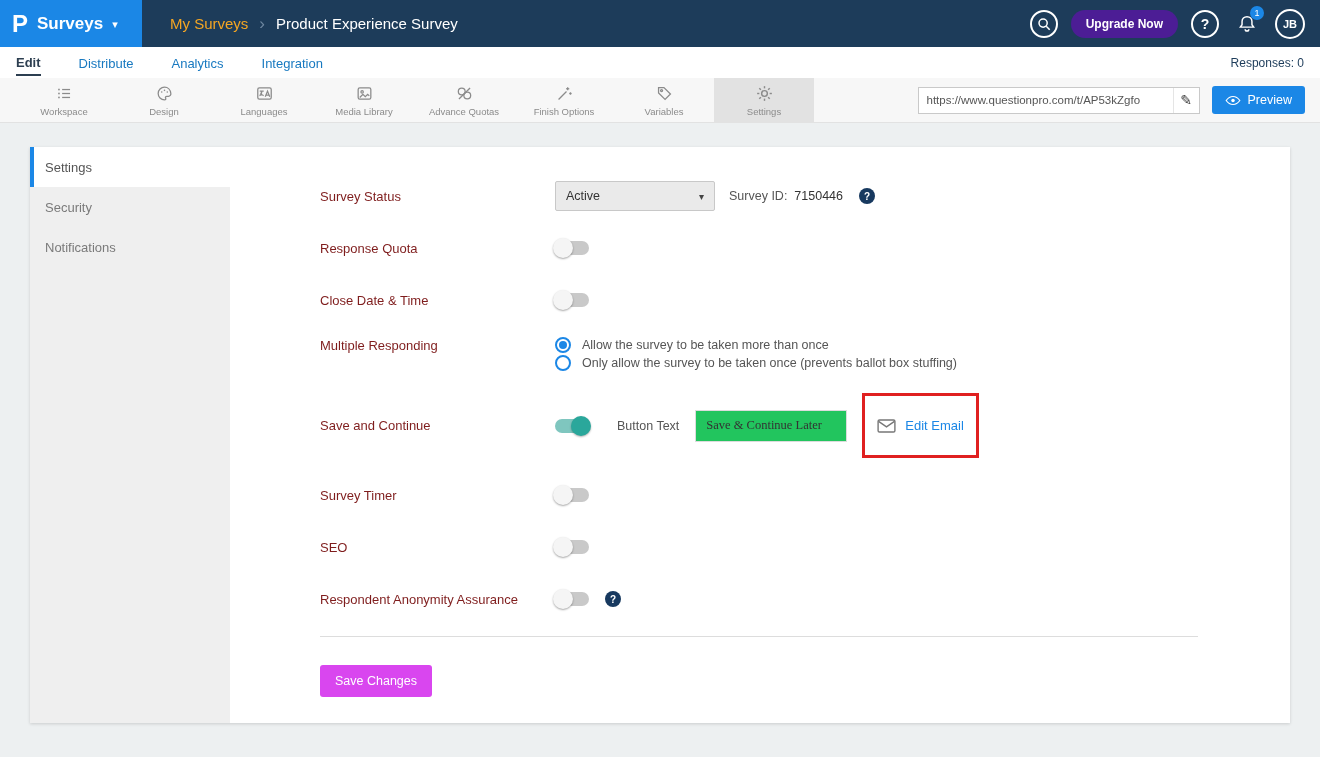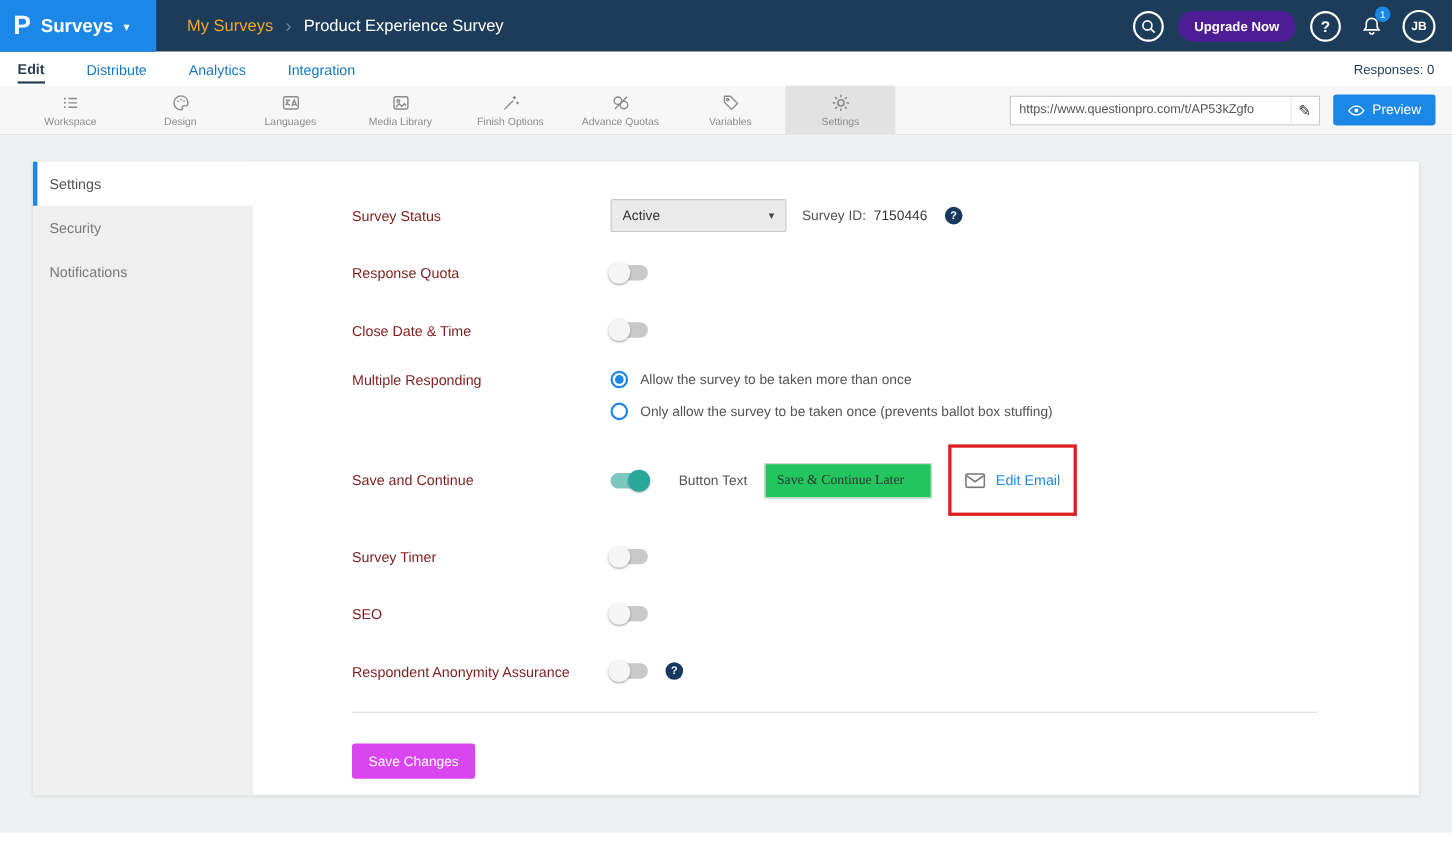--- a/index.html
+++ b/index.html
@@ -60,21 +60,21 @@
   .sid-label { margin-left: 14px; font-size: 12.5px; color: #555; }
   .sid-value { margin-left: 7px; font-size: 12.5px; color: #333; }
   .qbadge { width: 16px; height: 16px; border-radius: 50%; background: #17395f; color: #fff; font-size: 10px; font-weight: bold; display: inline-flex; align-items: center; justify-content: center; margin-left: 16px; cursor: pointer; flex-shrink: 0; }
 
   .toggle { width: 34px; height: 14px; border-radius: 7px; position: relative; cursor: pointer; flex-shrink: 0; }
   .toggle.off { background: #c9c9c9; }
   .toggle.off::after { content: ""; position: absolute; width: 20px; height: 20px; border-radius: 50%; background: #f5f5f5; top: -3px; left: -2px; box-shadow: 0 1px 2px rgba(0,0,0,.35); }
   .toggle.on { background: #7fc6bf; }
   .toggle.on::after { content: ""; position: absolute; width: 20px; height: 20px; border-radius: 50%; background: #2aa79b; top: -3px; right: -2px; box-shadow: 0 1px 2px rgba(0,0,0,.3); }
 
-  .radio-group { display: flex; flex-direction: column; gap: 13px; }
+  .radio-group { display: flex; flex-direction: column; gap: 2px; }
   .radio-row { display: flex; align-items: center; gap: 11px; font-size: 12.5px; color: #555; cursor: pointer; }
   .radio { width: 16px; height: 16px; border: 2px solid #1b87e6; border-radius: 50%; position: relative; flex-shrink: 0; }
   .radio.checked::after { content: ""; position: absolute; inset: 2px; background: #1b87e6; border-radius: 50%; }
 
   .bt-label { margin-left: 28px; font-size: 12.5px; color: #555; }
   .bt-input { margin-left: 16px; width: 152px; height: 32px; background: #22c55e; border: 1px solid #dcdcdc; font-family: Liberation Serif, serif; font-size: 12.5px; color: #333; padding: 0 10px; outline: none; }
   .red-box { margin-left: 15px; border: 3px solid #e02020; background: #fff; padding: 22px 12px; display: flex; align-items: center; gap: 9px; }
   .edit-email { font-size: 13px; color: #1b87e6; background: none; border: none; font-family: inherit; cursor: pointer; }
 
   .divider { border: none; border-top: 1px solid #ddd; width: 878px; margin-top: 16px; }
@@ -154,35 +154,35 @@
   <div class="tool">
     <svg width="19" height="19" viewBox="0 0 24 24" fill="none" stroke="#8b8b8b" stroke-width="1.6">
         <rect x="4" y="5" width="16" height="14" rx="2"></rect>
         <circle cx="9" cy="10" r="1.5"></circle>
         <path d="M6 17l4-4 3 3 3-3 2 2"></path>
       </svg>
     <span class="tlabel">Media Library</span>
   </div>
   <div class="tool">
     <svg width="19" height="19" viewBox="0 0 24 24" fill="none" stroke="#8b8b8b" stroke-width="1.6">
+        <circle cx="8.5" cy="9.5" r="4.3"></circle>
+        <circle cx="15.5" cy="14.5" r="4.3"></circle>
+        <line x1="5" y1="19" x2="19" y2="5"></line>
+      </svg>
+    <span class="tlabel">Advance Quotas</span>
+  </div>
+  <div class="tool">
+    <svg width="19" height="19" viewBox="0 0 24 24" fill="none" stroke="#8b8b8b" stroke-width="1.6">
         <line x1="4.5" y1="19.5" x2="14.5" y2="9.5"></line>
         <line x1="16" y1="4" x2="16" y2="8"></line>
         <line x1="14" y1="6" x2="18" y2="6"></line>
         <line x1="19.5" y1="10.5" x2="19.5" y2="13.5"></line>
         <line x1="18" y1="12" x2="21" y2="12"></line>
       </svg>
     <span class="tlabel">Finish Options</span>
-  </div>
-  <div class="tool">
-    <svg width="19" height="19" viewBox="0 0 24 24" fill="none" stroke="#8b8b8b" stroke-width="1.6">
-        <circle cx="8.5" cy="9.5" r="4.3"></circle>
-        <circle cx="15.5" cy="14.5" r="4.3"></circle>
-        <line x1="5" y1="19" x2="19" y2="5"></line>
-      </svg>
-    <span class="tlabel">Advance Quotas</span>
   </div>
   <div class="tool">
     <svg width="19" height="19" viewBox="0 0 24 24" fill="none" stroke="#8b8b8b" stroke-width="1.6">
         <path d="M4.5 4.5h6.8l8.2 8.2-6.8 6.8-8.2-8.2z"></path>
         <circle cx="8.3" cy="8.3" r="1.3"></circle>
       </svg>
     <span class="tlabel">Variables</span>
   </div>
   <div class="tool active">
     <svg width="19" height="19" viewBox="0 0 24 24" fill="none" stroke="#8b8b8b" stroke-width="1.8">

